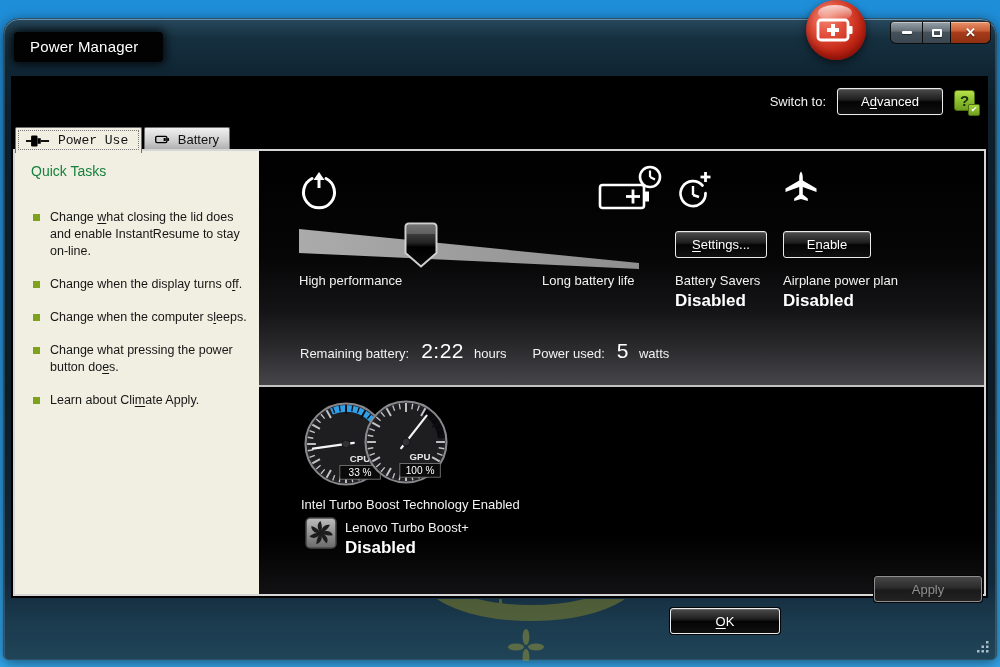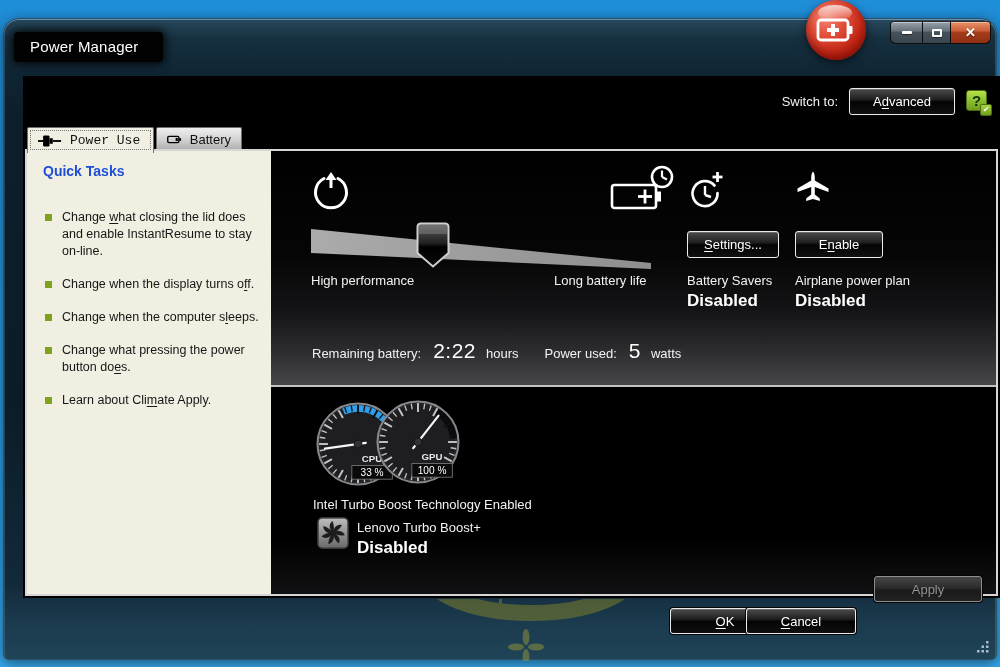--- a/index.html
+++ b/index.html
@@ -44,21 +44,21 @@
   
   .logo {
     position:absolute; left:806px; top:0; width:60px; height:60px; border-radius:50%;
     background: radial-gradient(circle at 34% 28%, #f28a78 0%, #e4513c 30%, #c32715 62%, #8e1007 100%);
     box-shadow: 0 3px 8px rgba(0,0,0,.55), inset 0 -4px 8px rgba(90,0,0,.5);
     z-index:60; display:flex; align-items:center; justify-content:center;
   }
   .logo::before { content:""; position:absolute; left:12px; top:5px; width:34px; height:16px;
     border-radius:50%; background:linear-gradient(180deg,rgba(255,255,255,.75),rgba(255,255,255,0)); }
   
-  .black-band { position:absolute; left:7px; top:57px; width:977px; height:522px; background:#000;margin-left:12px; }
+  .black-band { position:absolute; left:7px; top:57px; width:977px; height:522px; background:#000; }
   .switch-row { position:absolute; top:12px; right:10px; display:flex; align-items:center; gap:11px; }
   .switch-label { color:#f2f2f2; font-size:13px; }
   
   .glass-btn {
     font-family:"Liberation Sans",sans-serif;
     color:#fff; font-size:13px; text-align:center;
     border:1px solid #ececec; border-radius:3px;
     background:linear-gradient(180deg,#4c4c4c 0%,#1f1f1f 42%,#040404 52%,#101010 100%);
     box-shadow:0 0 0 1px #050505, inset 0 1px 0 rgba(255,255,255,.18);
     cursor:default;
@@ -93,21 +93,21 @@
     border-radius:2px 2px 0 0; cursor:default; }
   .tab-active {
     left:4px; top:51px; width:127px; height:26px; z-index:5;
     background:#f1efe2; outline:1px dotted #777; outline-offset:-4px;font-family:Liberation Mono, monospace;
   }
   .tab-inactive {
     left:133px; top:51px; width:86px;
     background:linear-gradient(180deg,#f0f0f0 0%,#cfcfcf 55%,#a9a9a9 100%);
   }
   .left-panel { width:244px; height:100%; background:#f1efe2; position:relative; flex:none; }
-  .qt-heading { position:absolute; left:16px; top:12px; font-size:14px; font-weight:bold; color:#1d4ed8; }
+  .qt-heading { position:absolute; left:16px; top:12px; font-size:14px; font-weight:normal; color:#15803d; }
   .qt-list { position:absolute; left:16px; top:58px; width:216px; display:flex; flex-direction:column; gap:16px; }
   .qt-item { display:flex; font-size:12.5px; color:#161616; line-height:17px; cursor:default; }
   .qt-bullet { flex:none; width:7px; height:7px; margin:5px 10px 0 2px; background:#7ea21d; }
   
   .main-panel { flex:1; position:relative; display:flex; flex-direction:column; }
   .upper { position:relative; height:234px;
     background:linear-gradient(180deg,#000 0%,#060607 45%,#141416 68%,#2a2a2d 84%,#46464a 100%); }
   .h-divider { height:2px; background:#c3c3c3; }
   .lower { position:relative; flex:1; background:linear-gradient(180deg,#000 0%,#000 72%,#121214 100%); }
   .white-text { color:#f2f2f2; font-size:13px; }
@@ -433,21 +433,20 @@
     <ellipse cx="112" cy="-26" rx="102" ry="40" fill="none" stroke="#86862a" stroke-width="16"></ellipse>
     <rect x="80" y="0" width="3" height="13" fill="#86862a"></rect>
     <g fill="#97973a">
       <ellipse cx="107" cy="38" rx="3.4" ry="8"></ellipse>
       <ellipse cx="107" cy="58" rx="3.4" ry="8"></ellipse>
       <ellipse cx="97" cy="48" rx="8" ry="3.4"></ellipse>
       <ellipse cx="117" cy="48" rx="8" ry="3.4"></ellipse>
     </g>
   </svg>
   <button class="glass-btn footer-btn btn-ok"><span></span><u>O</u><span>K</span></button>
-  <button class="glass-btn footer-btn btn-cancel"><span></span><u>C</u><span>ancel</span></button>
   <button class="glass-btn footer-btn btn-apply disabled" disabled=""><span>Apply</span></button>
 
   <svg class="resize-grip" width="14" height="14">
     <g fill="#a9bcc9">
       <rect x="10" y="1" width="2.5" height="2.5"></rect>
         <rect x="10" y="5.5" width="2.5" height="2.5"></rect>
         <rect x="10" y="10" width="2.5" height="2.5"></rect>
       <rect x="5.5" y="5.5" width="2.5" height="2.5"></rect>
         <rect x="5.5" y="10" width="2.5" height="2.5"></rect>
       <rect x="1" y="10" width="2.5" height="2.5"></rect>

